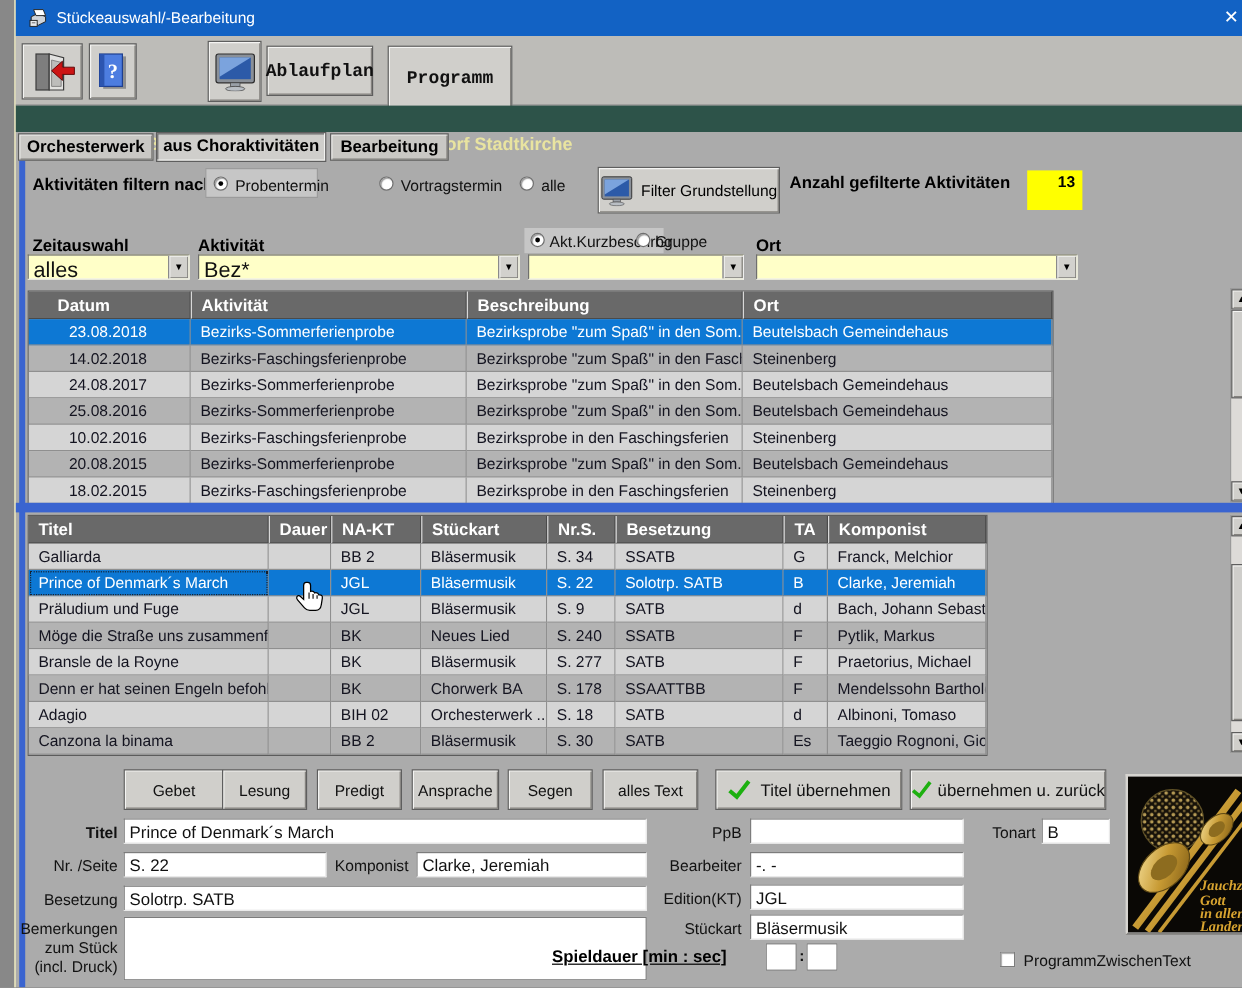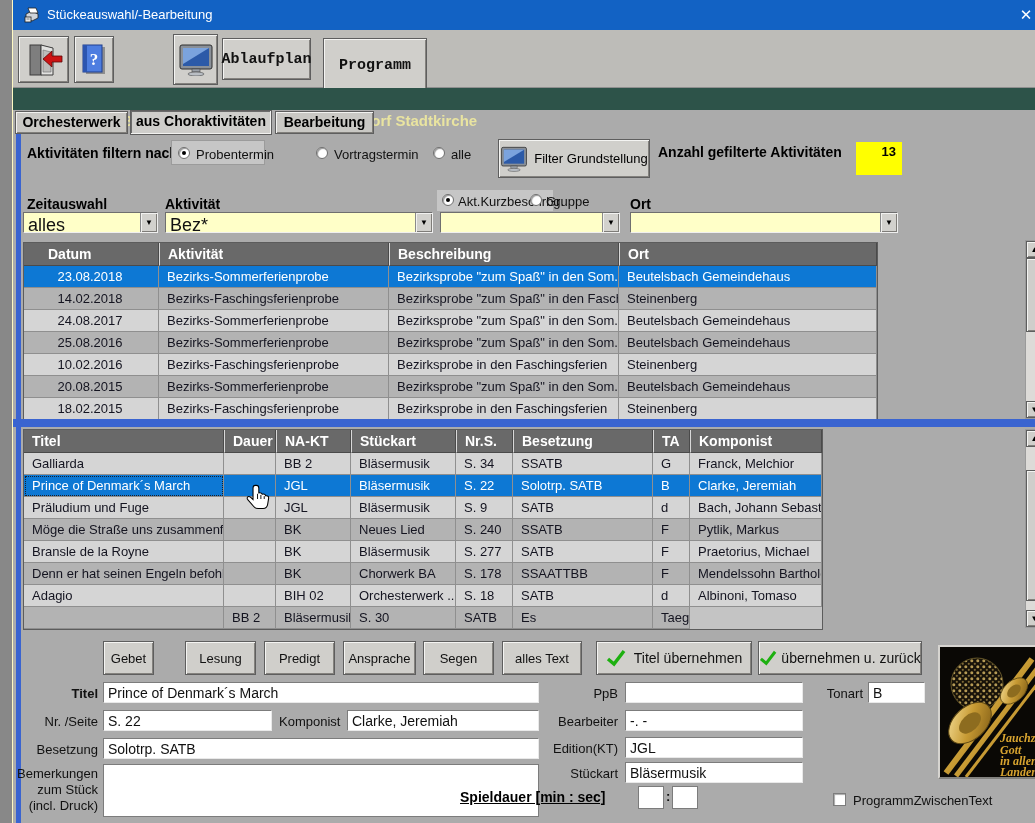--- a/index.html
+++ b/index.html
@@ -345,20 +345,21 @@
         <div class="tcell">Adagio</div>
         <div class="tcell"></div>
         <div class="tcell">BIH 02</div>
         <div class="tcell">Orchesterwerk ...</div>
         <div class="tcell">S. 18</div>
         <div class="tcell">SATB</div>
         <div class="tcell">d</div>
         <div class="tcell">Albinoni, Tomaso</div>
       </div>
       <div class="trow dark">
+        <div class="tcell">Canzona la binama</div>
         <div class="tcell"></div>
         <div class="tcell">BB 2</div>
         <div class="tcell">Bläsermusik</div>
         <div class="tcell">S. 30</div>
         <div class="tcell">SATB</div>
         <div class="tcell">Es</div>
         <div class="tcell">Taeggio Rognoni, Giovan...</div>
       </div>
     </div>
 
@@ -368,21 +369,21 @@
     <div class="sb-btn" style="bottom:0;">▼</div>
   </div>
 
   <svg id="cursor" width="24" height="30" viewBox="0 0 20 26">
     <path d="M7.6 1.2 c-1.3 0 -1.9 1 -1.9 2.2 v10 l-2.3 -2.1 c-.9 -.8 -2.1 -.7 -2.6 .3 -.4 .8 -.1 1.5 .5 2.2 l5 5.7 c1 1.1 2.1 1.8 3.8 1.8 h4.3 c2.3 0 3.7 -1.6 4 -3.8 l.8 -5 c.2 -1.4 -.6 -2.4 -1.9 -2.4 -.2 0 -.4 0 -.6 .1 -.3 -1 -1.1 -1.6 -2.1 -1.6 -.3 0 -.7 .1 -1 .2 -.3 -.8 -1.1 -1.3 -2 -1.3 -.3 0 -.6 .1 -.9 .2 V3.4 c0 -1.2 -.8 -2.2 -2.1 -2.2 z" fill="#ffffff" stroke="#000" stroke-width="0.9"></path>
     <line x1="9.6" y1="8.5" x2="9.6" y2="13" stroke="#000" stroke-width="0.8"></line>
     <line x1="12.5" y1="9.5" x2="12.5" y2="13" stroke="#000" stroke-width="0.8"></line>
     <line x1="15.4" y1="10.5" x2="15.4" y2="13" stroke="#000" stroke-width="0.8"></line>
   </svg>
 
-  <div class="sm-btn" style="left:90px;top:641px;width:51px;">
+  <div class="sm-btn" style="left:90px;top:641px;width:84px;">
       <span>Gebet</span>
     </div>
   <div class="sm-btn" style="left:172px;top:641px;width:71px;">
       <span>Lesung</span>
     </div>
   <div class="sm-btn" style="left:251px;top:641px;width:71px;">
       <span>Predigt</span>
     </div>
   <div class="sm-btn" style="left:330px;top:641px;width:73px;">
       <span>Ansprache</span>

